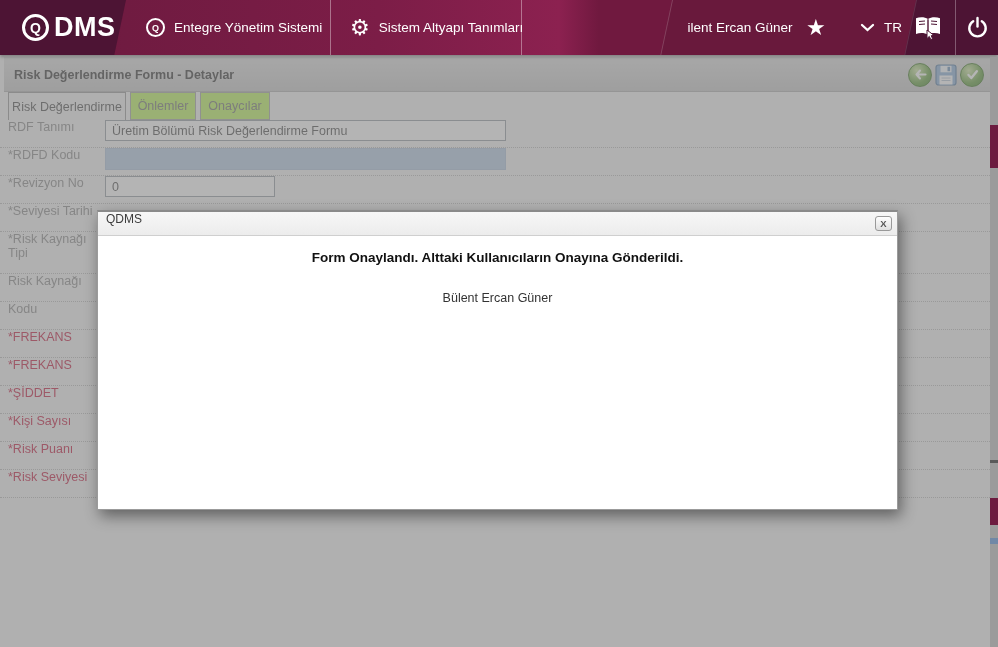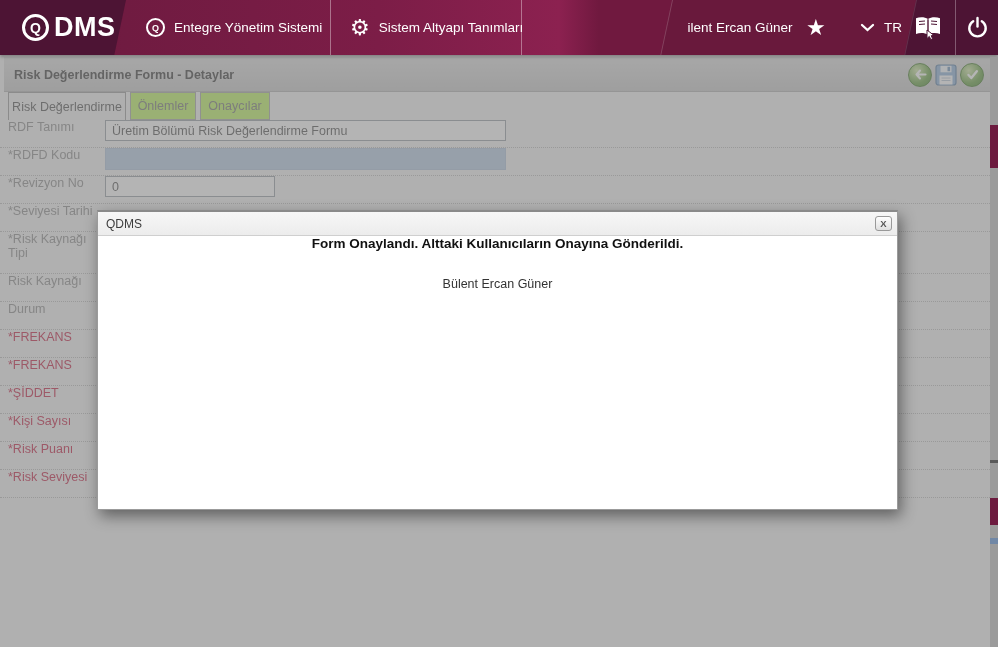--- a/index.html
+++ b/index.html
@@ -64,27 +64,27 @@
 
   
   .edge-strip { position:absolute; top:57px; right:0; width:8px; height:590px; z-index:60; background:#9b9b9b; }
   .edge-seg { position:absolute; right:0; width:8px; }
 
   
   .modal { position:absolute; left:97px; top:210px; width:801px; height:300px; z-index:100;
     background:#fff; border:1px solid #9b9b9b; border-top:2px solid #8a8a8a;
     box-shadow:3px 6px 14px rgba(0,0,0,0.45); }
   .modal-titlebar { position:relative; height:24px; background:linear-gradient(#f7f7f7,#ececec);
-    border-bottom:1px solid #cfcfcf; display:flex; align-items:center; }
+    border-bottom:1px solid #cfcfcf; display:flex; }
   .modal-title { padding-left:8px; font-size:12px; color:#3c3c3c; }
   .modal-close { position:absolute; right:5px; top:4px; width:17px; height:15px;
     border:1px solid #999; border-radius:3px; background:linear-gradient(#fefefe,#dfdfdf);
     font-size:9.5px; color:#555; display:flex; align-items:center; justify-content:center;
     cursor:pointer; font-weight:bold; }
-  .modal-body { padding-top:0; text-align:center; }
+  .modal-body { padding-top:14px; text-align:center; }
   .modal-msg { font-size:13.5px; font-weight:bold; color:#111; }
   .modal-detail { margin-top:26px; font-size:12.5px; color:#333; }
 
   svg { display:block; }
 </style>
 </head>
 <body>
 
 <div class="screen">
 
@@ -202,21 +202,21 @@
     <div class="frow">
       <div class="flabel">*Seviyesi Tarihi</div>
     </div>
     <div class="frow tall">
       <div class="flabel">*Risk Kaynağı Tipi</div>
     </div>
     <div class="frow">
       <div class="flabel">Risk Kaynağı</div>
     </div>
     <div class="frow">
-      <div class="flabel">Durum</div>
+      <div class="flabel">Kodu</div>
     </div>
     <div class="frow">
       <div class="flabel req">*FREKANS</div>
     </div>
     <div class="frow">
       <div class="flabel req">*FREKANS</div>
     </div>
     <div class="frow">
       <div class="flabel req">*ŞİDDET</div>
     </div>

